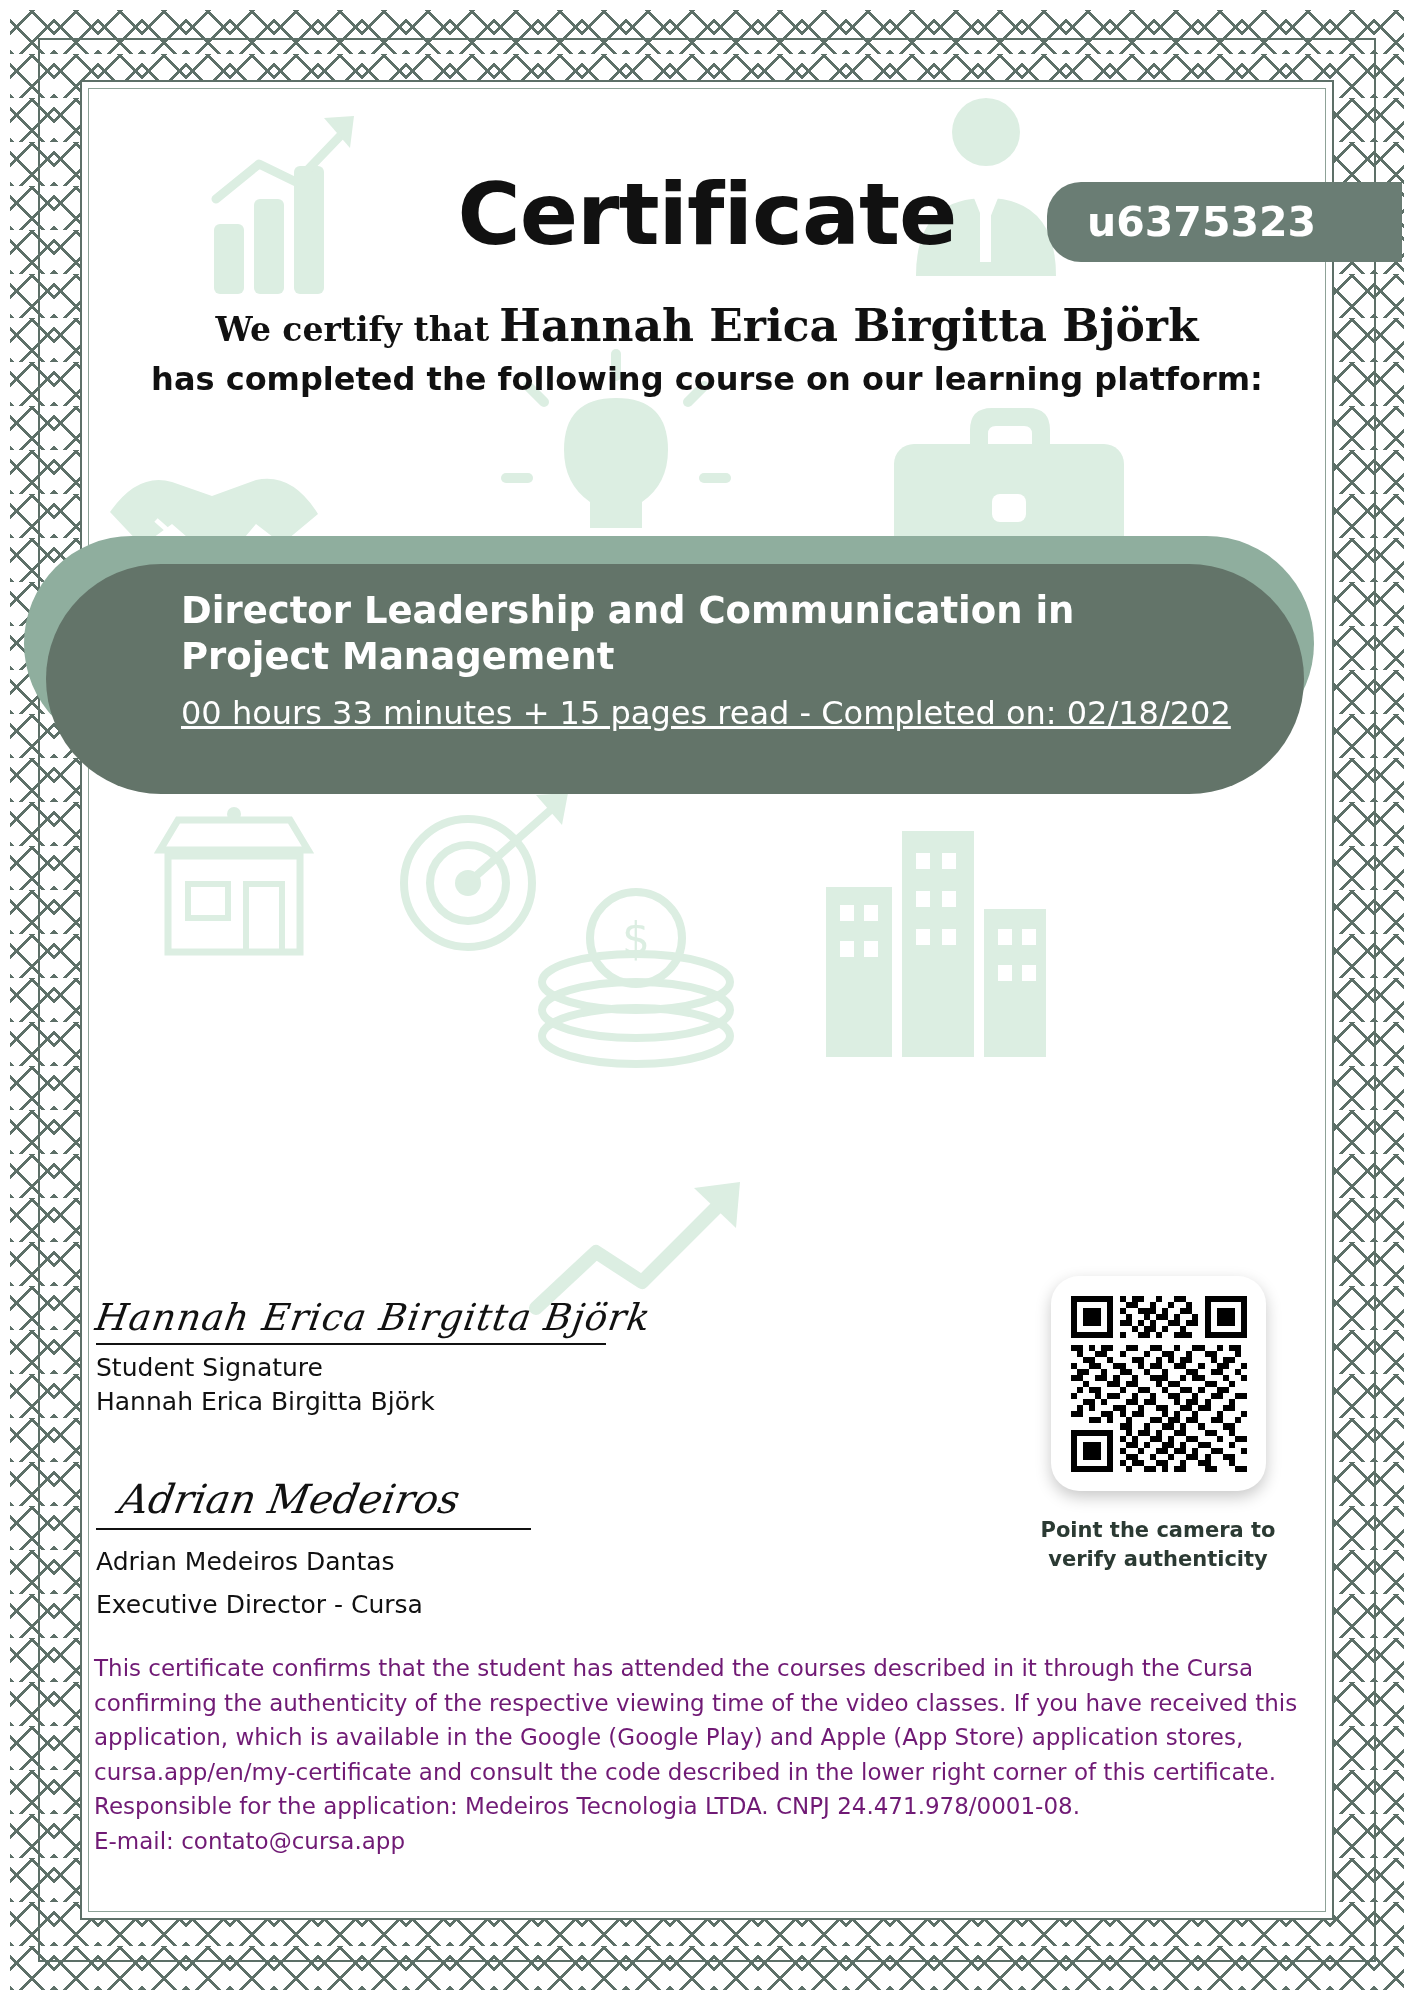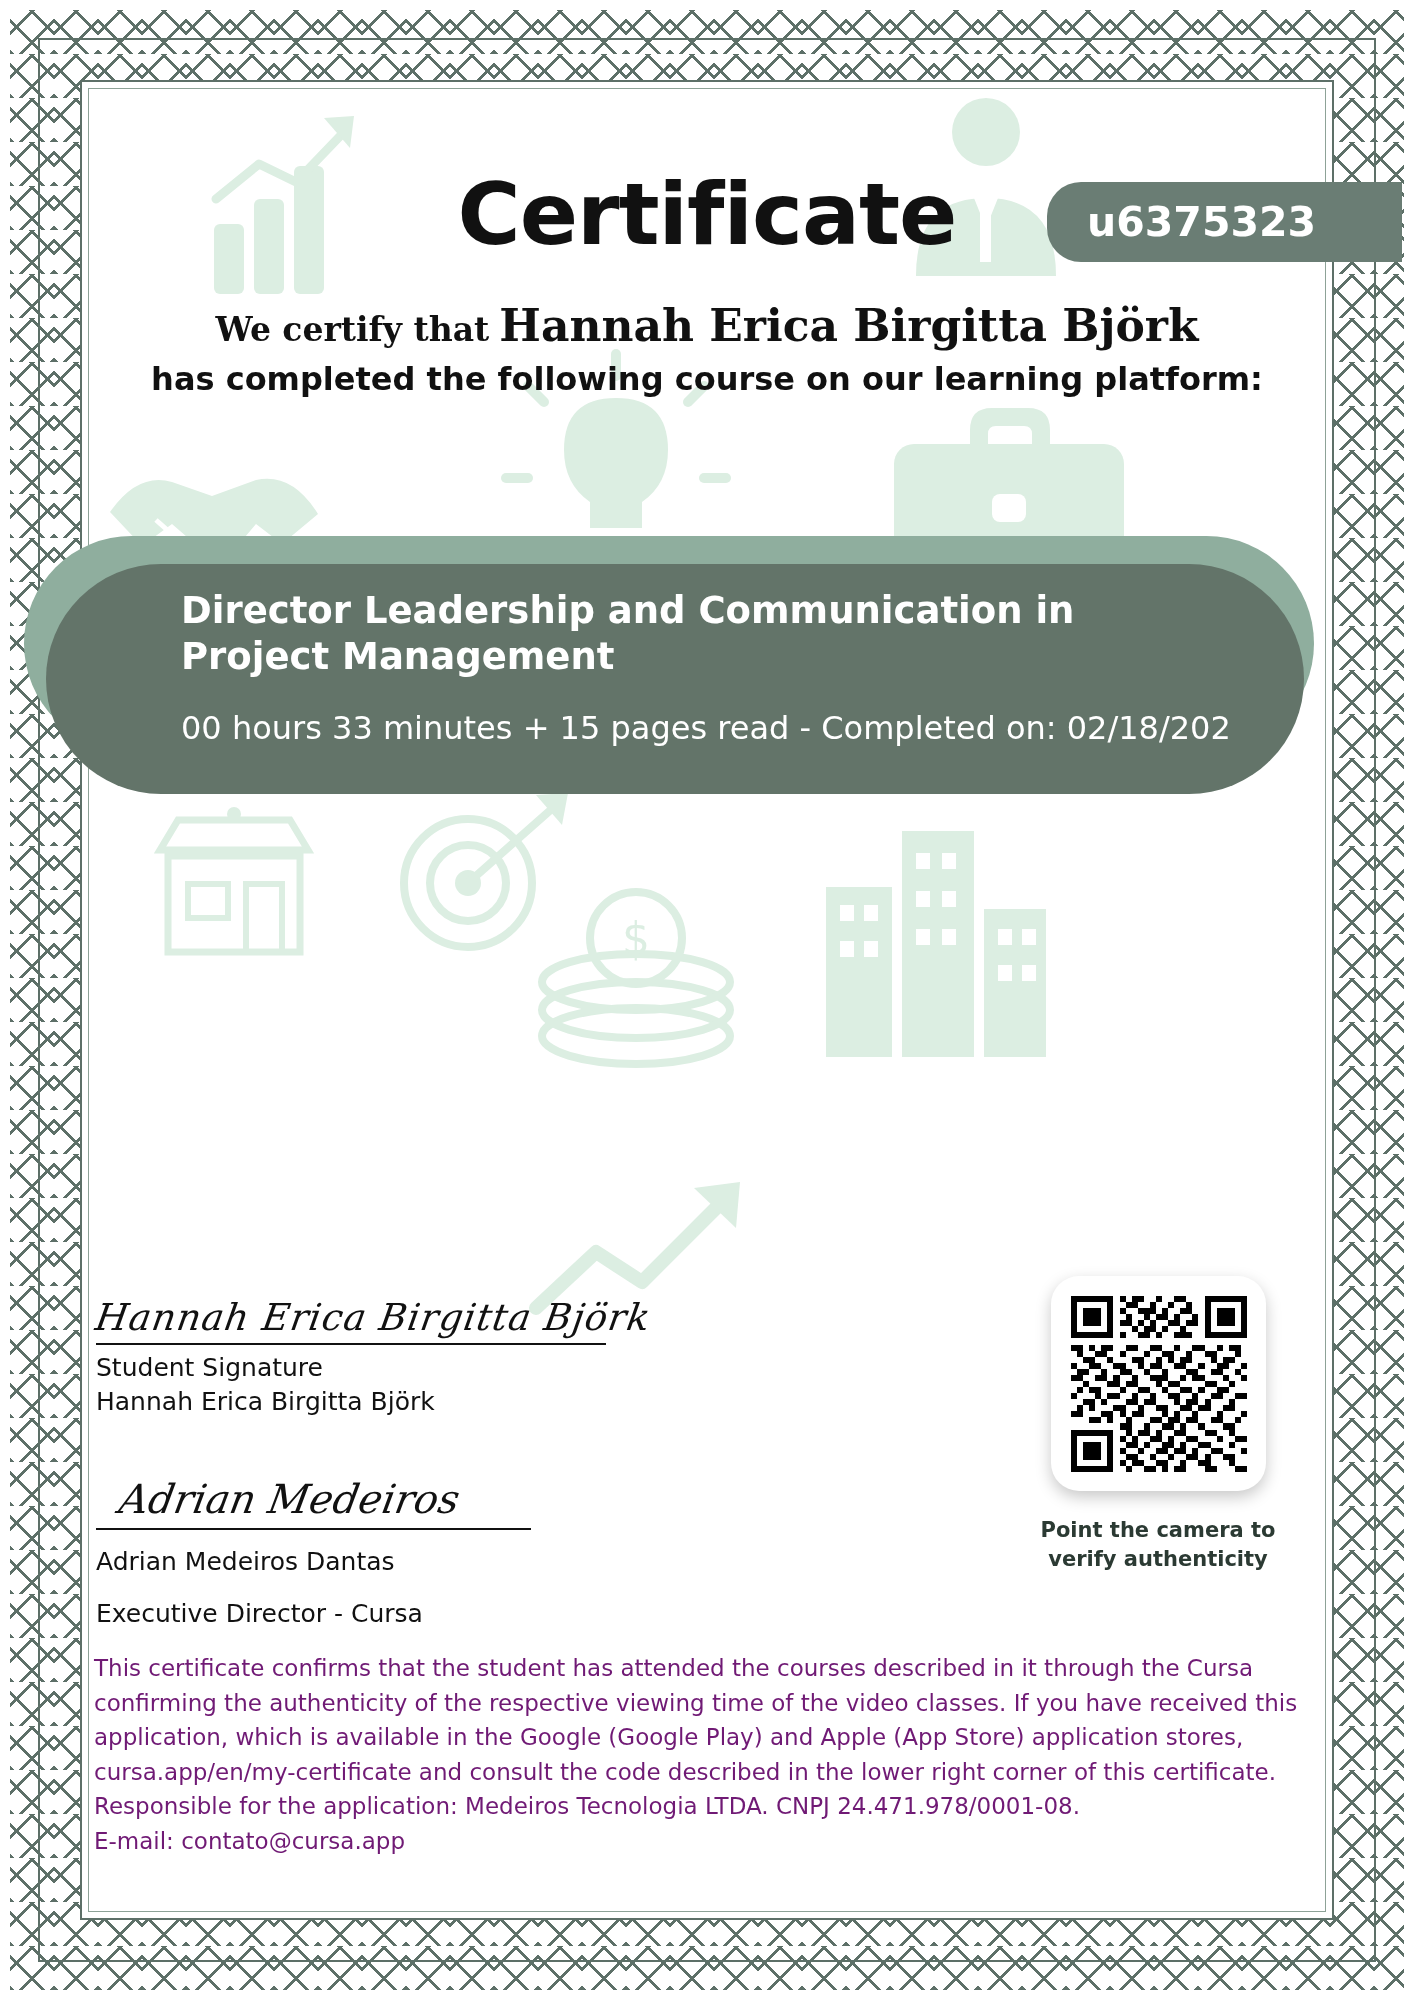--- a/index.html
+++ b/index.html
@@ -185,23 +185,24 @@
   .course-title {
     color: #ffffff;
     font-size: 37px;
     font-weight: bold;
     line-height: 1.25;
     font-family: "DejaVu Sans", sans-serif;
   }
   .course-meta {
     color: #ffffff;
     font-size: 32px;
-    margin-top: 28px;
+    margin-top: 13px;
     white-space: nowrap;
     font-family: "DejaVu Sans", sans-serif;
+    text-decoration: underline;
   }
 
   
   .signature-block {
     position: absolute;
     left: 10px;
     top: 1210px;
     width: 620px;
   }
   .sig-script {
@@ -421,21 +422,21 @@
       <div class="sig-script">Hannah Erica Birgitta Björk</div>
       <div class="sig-rule"></div>
       <div class="sig-caption">Student Signature</div>
       <div class="sig-caption" style="margin-top:0;">Hannah Erica Birgitta Björk</div>
     </div>
 
     <div class="signature-block-2">
       <div class="sig-script-2">Adrian Medeiros</div>
       <div class="sig-rule-2"></div>
       <div class="sig-caption-2">Adrian Medeiros Dantas</div>
-      <div class="sig-caption-2" style="margin-top:16px;">Executive Director - Cursa</div>
+      <div class="sig-caption-2" style="margin-top:7px;">Executive Director - Cursa</div>
     </div>
 
     <div class="qr-card">
       <svg width="176" height="176" viewBox="0 0 29 29" shape-rendering="crispEdges">
         <rect width="29" height="29" fill="#ffffff"></rect>
         <g fill="#000000">
           <rect x="0" y="0" width="7" height="1"></rect>
             <rect x="0" y="6" width="7" height="1"></rect>
           <rect x="0" y="0" width="1" height="7"></rect>
             <rect x="6" y="0" width="1" height="7"></rect>

